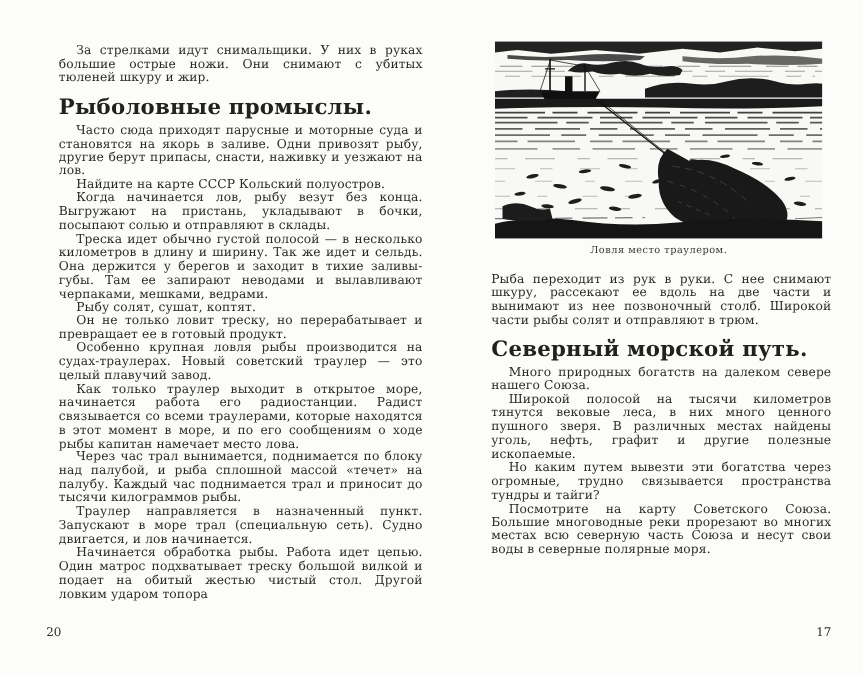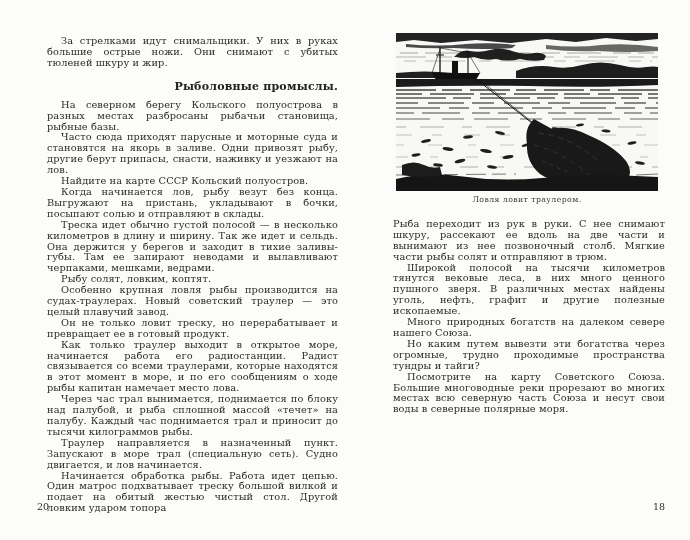--- a/index.html
+++ b/index.html
@@ -18,24 +18,24 @@
     line-height: 10.9px;
     text-align: justify;
     letter-spacing: 0.1px;
     hyphens: auto; -webkit-hyphens: auto;
   }
   .col-left  { left: 47px;  top: 36px; width: 291px; }
   .col-right { left: 393px; top: 33px; width: 272px; }
   p { margin: 0; text-indent: 14px; }
   .no-indent-first p:first-child { text-indent: 0; }
   h2 {
-    font-size: 11px;
+    font-size: 17px;
     line-height: 13px;
     font-weight: bold;
-    text-align: right;
+    text-align: left;
     text-indent: 0;
     letter-spacing: 0.2px;
     color: #232120;
     margin: 11px 0 7px 0;
   }
   .illustration {
     width: 262px; height: 158px;
     margin-left: 3px;
     overflow: hidden;
   }
@@ -64,28 +64,27 @@
 <body>
 
 <div class="spread">
 
   <div class="col col-left">
     <div>
         <p>За стрелками идут снимальщики. У них в руках большие острые ножи. Они снимают с убитых тюленей шкуру и жир.</p>
       </div>
     <h2>Рыболовные промыслы.</h2>
     <div>
-        <p>На северном берегу Кольского полуострова в разных местах разбросаны рыбачьи становища, рыбные базы.</p>
         <p>Часто сюда приходят парусные и моторные суда и становятся на якорь в заливе. Одни привозят рыбу, другие берут припасы, снасти, наживку и уезжают на лов.</p>
         <p>Найдите на карте СССР Кольский полуостров.</p>
         <p>Когда начинается лов, рыбу везут без конца. Выгружают на пристань, укладывают в бочки, посыпают солью и отправляют в склады.</p>
         <p>Треска идет обычно густой полосой — в несколько километров в длину и ширину. Так же идет и сельдь. Она держится у берегов и заходит в тихие заливы-губы. Там ее запирают неводами и вылавливают черпаками, мешками, ведрами.</p>
-        <p>Рыбу солят, ловким, коптят.</p>
+        <p>Рыбу солят, сушат, коптят.</p>
+        <p>Он не только ловит треску, но перерабатывает и превращает ее в готовый продукт.</p>
         <p>Особенно крупная ловля рыбы производится на судах-траулерах. Новый советский траулер — это целый плавучий завод.</p>
-        <p>Он не только ловит треску, но перерабатывает и превращает ее в готовый продукт.</p>
         <p>Как только траулер выходит в открытое море, начинается работа его радиостанции. Радист связывается со всеми траулерами, которые находятся в этот момент в море, и по его сообщениям о ходе рыбы капитан намечает место лова.</p>
         <p>Через час трал вынимается, поднимается по блоку над палубой, и рыба сплошной массой «течет» на палубу. Каждый час поднимается трал и приносит до тысячи килограммов рыбы.</p>
         <p>Траулер направляется в назначенный пункт. Запускают в море трал (специальную сеть). Судно двигается, и лов начинается.</p>
         <p>Начинается обработка рыбы. Работа идет цепью. Один матрос подхватывает треску большой вилкой и подает на обитый жестью чистый стол. Другой ловким ударом топора</p>
       </div>
   </div>
   <div class="folio folio-left">20</div>
 
   <div class="col col-right">
     <div class="illustration">
@@ -166,29 +165,30 @@
         </g>
 
         <path d="M0,146 q30,-7 62,-3 q42,6 84,2 q52,-5 116,-1 V158 H0 Z" fill="#151515"></path>
         <path d="M6,132 q12,-5 22,0 q8,4 16,2 l2,8 q-20,4 -40,0 Z" fill="#1c1c1c"></path>
         <g stroke="#242424" stroke-width="1">
           <line x1="0" y1="142" x2="120" y2="141" stroke-dasharray="14 8 20 6" opacity="0.6"></line>
           <line x1="240" y1="142" x2="262" y2="141" opacity="0.6"></line>
         </g>
       </svg>
     </div>
-    <div class="caption">Ловля ловит траулером.</div>
+    <div class="caption">Ловля место траулером.</div>
 
     <div class="right-text">
       <div class="no-indent-first">
-          <p>Рыба переходит из рук в руки. С нее снимают шкуру, рассекают ее вдоль на две части и вынимают из нее позвоночный столб. Мягкие части рыбы солят и отправляют в трюм.</p>
+          <p>Рыба переходит из рук в руки. С нее снимают шкуру, рассекают ее вдоль на две части и вынимают из нее позвоночный столб. Широкой части рыбы солят и отправляют в трюм.</p>
         </div>
+      <h2>Северный морской путь.</h2>
       <div>
+          <p>Много природных богатств на далеком севере нашего Союза.</p>
           <p>Широкой полосой на тысячи километров тянутся вековые леса, в них много ценного пушного зверя. В различных местах найдены уголь, нефть, графит и другие полезные ископаемые.</p>
-          <p>Много природных богатств на далеком севере нашего Союза.</p>
-          <p>Но каким путем вывезти эти богатства через огромные, трудно проходимые пространства тундры и тайги?</p>
+          <p>Но каким путем вывезти эти богатства через огромные, трудно связывается пространства тундры и тайги?</p>
           <p>Посмотрите на карту Советского Союза. Большие многоводные реки прорезают во многих местах всю северную часть Союза и несут свои воды в северные полярные моря.</p>
         </div>
     </div>
   </div>
-  <div class="folio folio-right">18</div>
+  <div class="folio folio-right">17</div>
 
 </div>
 
 </body></html>

